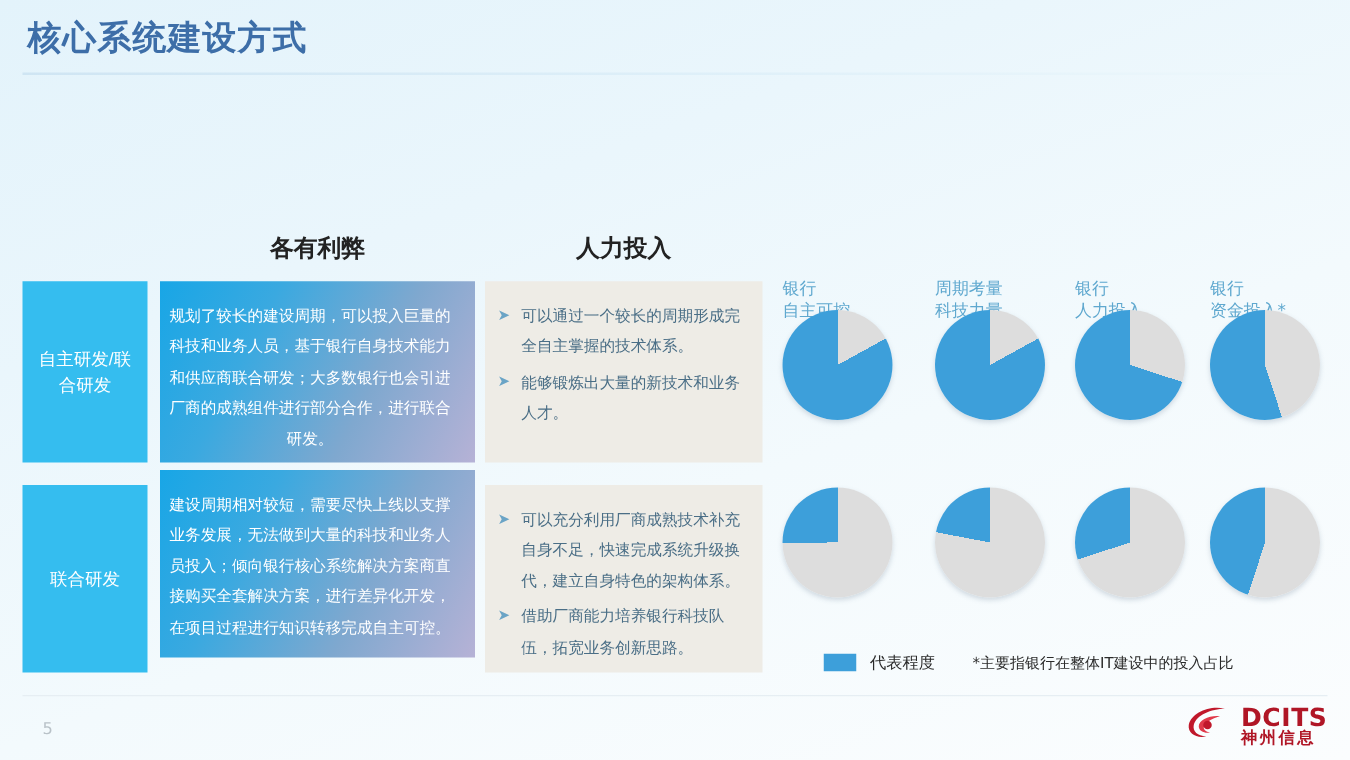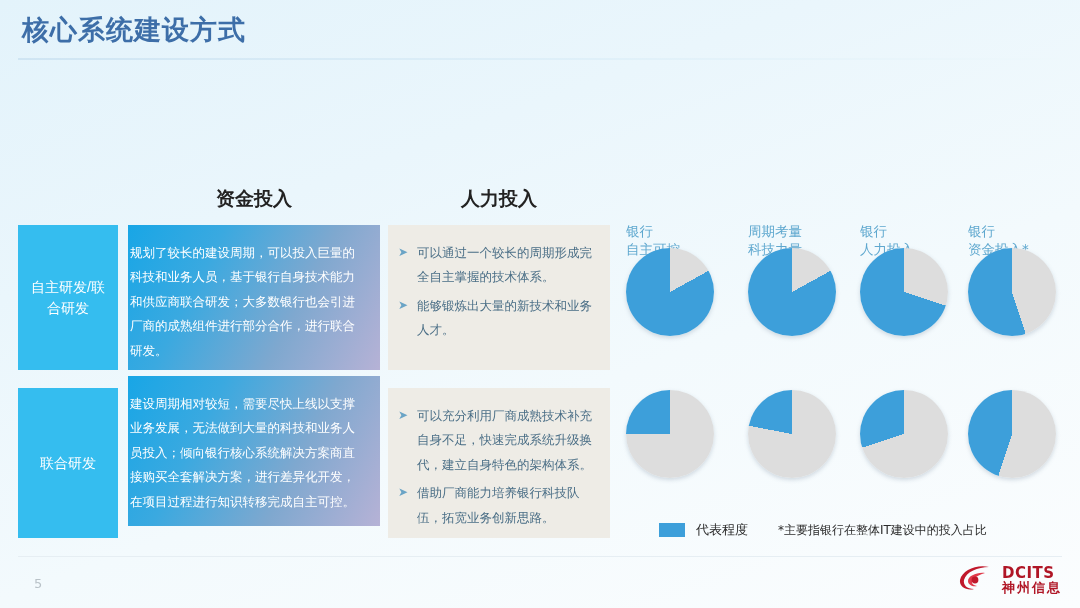--- a/index.html
+++ b/index.html
@@ -54,20 +54,21 @@
   .cell-label{
     background:#35bdef;
     color:#ffffff;font-size:14px;line-height:1.5;
     display:flex;align-items:center;justify-content:center;text-align:center;
     padding:0 8px;
   }
   .cell-desc{
     color:#ffffff;font-size:12.5px;line-height:1.95;
     padding:16px 14px 10px 2px;
     font-family:"DejaVu Sans","Liberation Sans",sans-serif;
+    text-align:center;
   }
   .cell-desc.r1{background:linear-gradient(117deg,#18a6e6 0%,#3aa9e0 30%,#7fa8cf 65%,#b6b2d6 100%);}
   .cell-desc.r2{background:linear-gradient(117deg,#18a6e6 0%,#3aa9e0 30%,#7fa8cf 65%,#b6b2d6 100%);}
   .cell-long{
     background:#eeece6;
     padding:16px 12px 10px 10px;
     font-family:"DejaVu Sans","Liberation Sans",sans-serif;
   }
   .lt-item{display:flex;align-items:flex-start;margin-bottom:4px;}
   .lt-arrow{color:#6aa4c6;font-size:12px;margin-right:9px;line-height:1.95;flex:0 0 auto;}
@@ -81,35 +82,35 @@
   .legend-label{font-size:13px;color:#2b2b2b;font-family:"DejaVu Sans","Liberation Sans",sans-serif;}
   .footnote{position:absolute;left:778px;top:522px;font-size:12px;color:#2b2b2b;
             font-family:"DejaVu Sans","Liberation Sans",sans-serif;}
   
   .footer-rule{position:absolute;left:18px;top:556px;width:1044px;height:1px;background:#e6eef3;}
   .page-num{position:absolute;left:34px;top:576px;font-size:13px;color:#b9c2c8;
             font-family:"DejaVu Sans","Liberation Sans",sans-serif;}
   .logo{position:absolute;right:18px;top:562px;display:flex;align-items:center;}
   .logo-mark{margin-right:7px;}
   .logo-txt{line-height:1;}
-  .logo-en{font-size:15px;font-weight:bold;color:#b01626;letter-spacing:.5px;
+  .logo-en{font-size:20px;font-weight:bold;color:#b01626;letter-spacing:.5px;
            font-family:"DejaVu Sans","Liberation Sans",sans-serif;}
   .logo-cn{font-size:13px;font-weight:bold;color:#b01626;letter-spacing:2px;margin-top:0;
            font-family:"DejaVu Sans","Liberation Sans",sans-serif;}
 </style>
 </head>
 <body>
 
 <div class="slide">
 
   <div class="title">核心系统建设方式</div>
   <div class="title-rule"></div>
 
 
-  <div class="col-head" id="head-features">资金投入</div>
+  <div class="col-head" id="head-features">各有利弊</div>
   <div class="col-head" id="head-longterm">人力投入</div>
 
   <div class="pie-head" style="left:626px">
     <div>银行</div>
     <div>自主可控</div>
   </div>
   <div class="pie-head" style="left:748px">
     <div>周期考量</div>
     <div>科技力量</div>
   </div>

